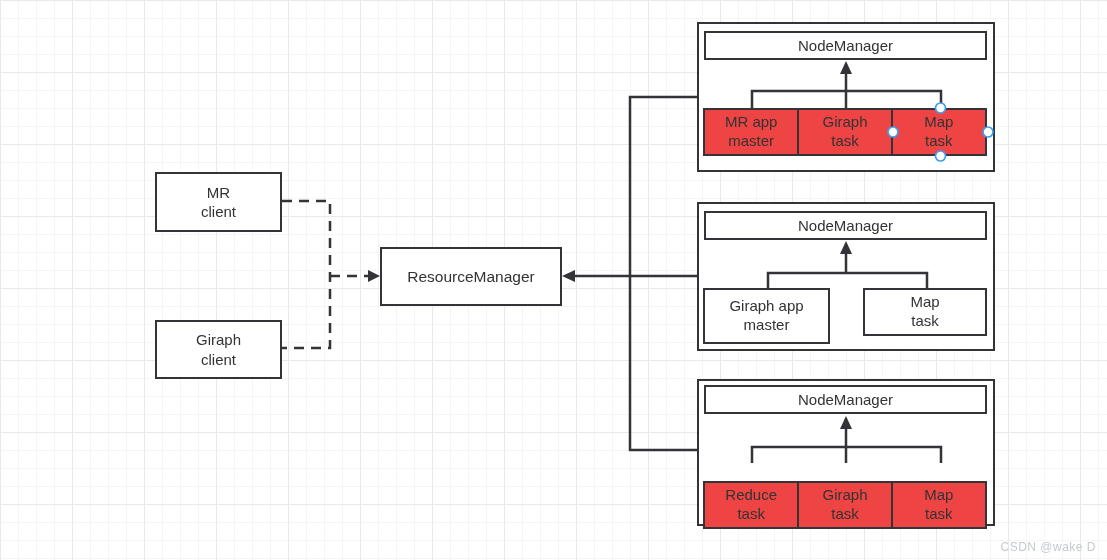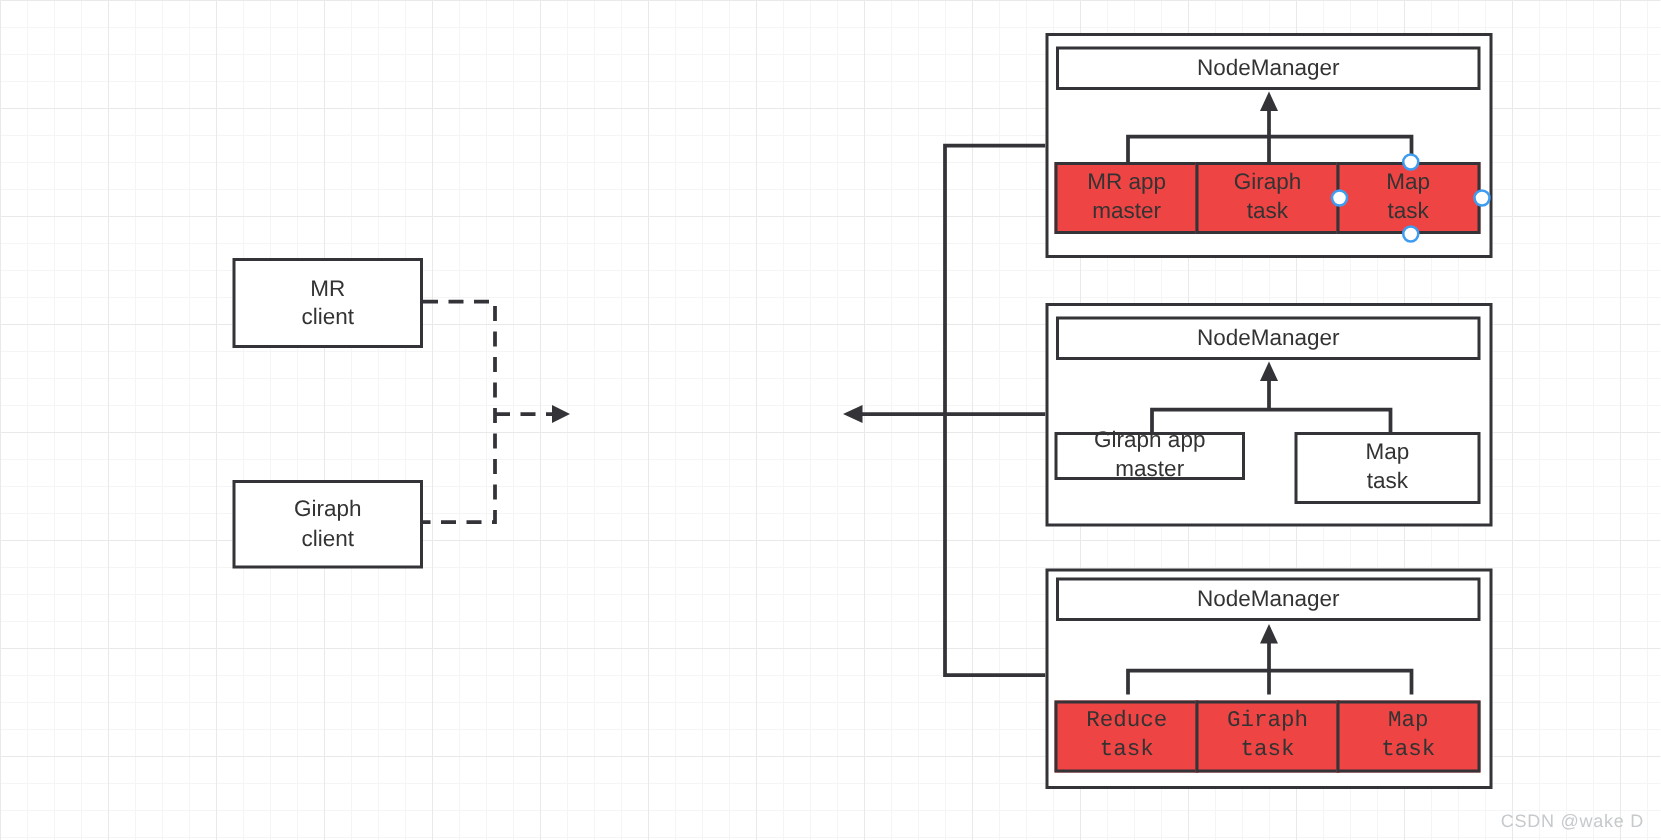--- a/index.html
+++ b/index.html
@@ -52,39 +52,39 @@
     background: #ffffff; border: 2.5px solid #333338;
     display: flex; align-items: center; justify-content: center;
     color: #333333; font-size: 15px;
   }
   .nm-3 .nm-title { top: 4px; }
 
   .task-row {
     position: absolute; left: 4px; top: 84px; width: 284px; height: 48px;
     display: flex;
   }
-  .nm-3 .task-row { top: 86px; font-family: Liberation Mono, monospace; }
+  .nm-3 .task-row { top: 100px; }
 
   .task-cell {
     flex: 1;
     background: #ef4444; border: 2.5px solid #333338;
     display: flex; align-items: center; justify-content: center;
     text-align: center; color: #333333; font-size: 15px; line-height: 1.25;
     white-space: pre-line;
   }
   .task-cell + .task-cell { margin-left: -2.5px; }
 
   .task-box {
     position: absolute;
     background: #ffffff; border: 2.5px solid #333338;
     display: flex; align-items: center; justify-content: center;
     text-align: center; color: #333333; font-size: 15px; line-height: 1.25;
     white-space: pre-line;
   }
-  .nm2-task-a { left: 4px;   top: 84px; width: 127px; height: 32px; }
+  .nm2-task-a { left: 4px;   top: 84px; width: 127px; height: 56px; }
   .nm2-task-b { left: 164px; top: 84px; width: 124px; height: 48px; }
 
   .watermark {
     position: absolute; right: 11px; bottom: 6px; z-index: 4;
     color: #c6cacd; font-size: 12px; letter-spacing: 0.5px; margin-left: 42px;
   }
 
   .stroke { stroke: #333338; stroke-width: 2.5; fill: none; }
   .dashed { stroke-dasharray: 10 7; }
   .head   { fill: #333338; stroke: none; }
@@ -115,20 +115,23 @@
     <div class="shape mr-client">
       <span>MR
 client</span>
     </div>
 
     <div class="shape giraph-client">
       <span>Giraph
 client</span>
     </div>
 
+    <div class="shape resource-manager">
+      <span>ResourceManager</span>
+    </div>
 
     <div class="nm-group nm-1">
       <div class="nm-title">
         <span>NodeManager</span>
       </div>
       <div class="task-row">
         <div class="task-cell">
           <span>MR app
 master</span>
         </div>

